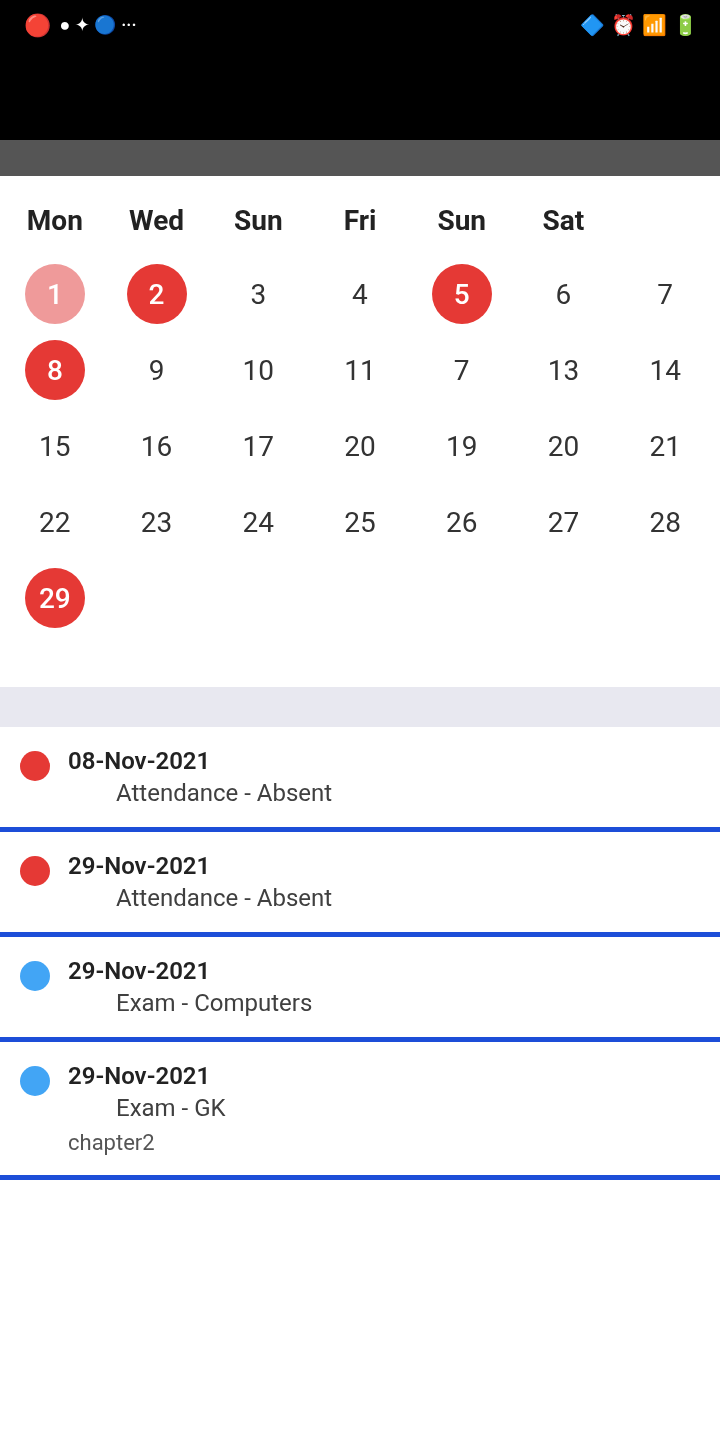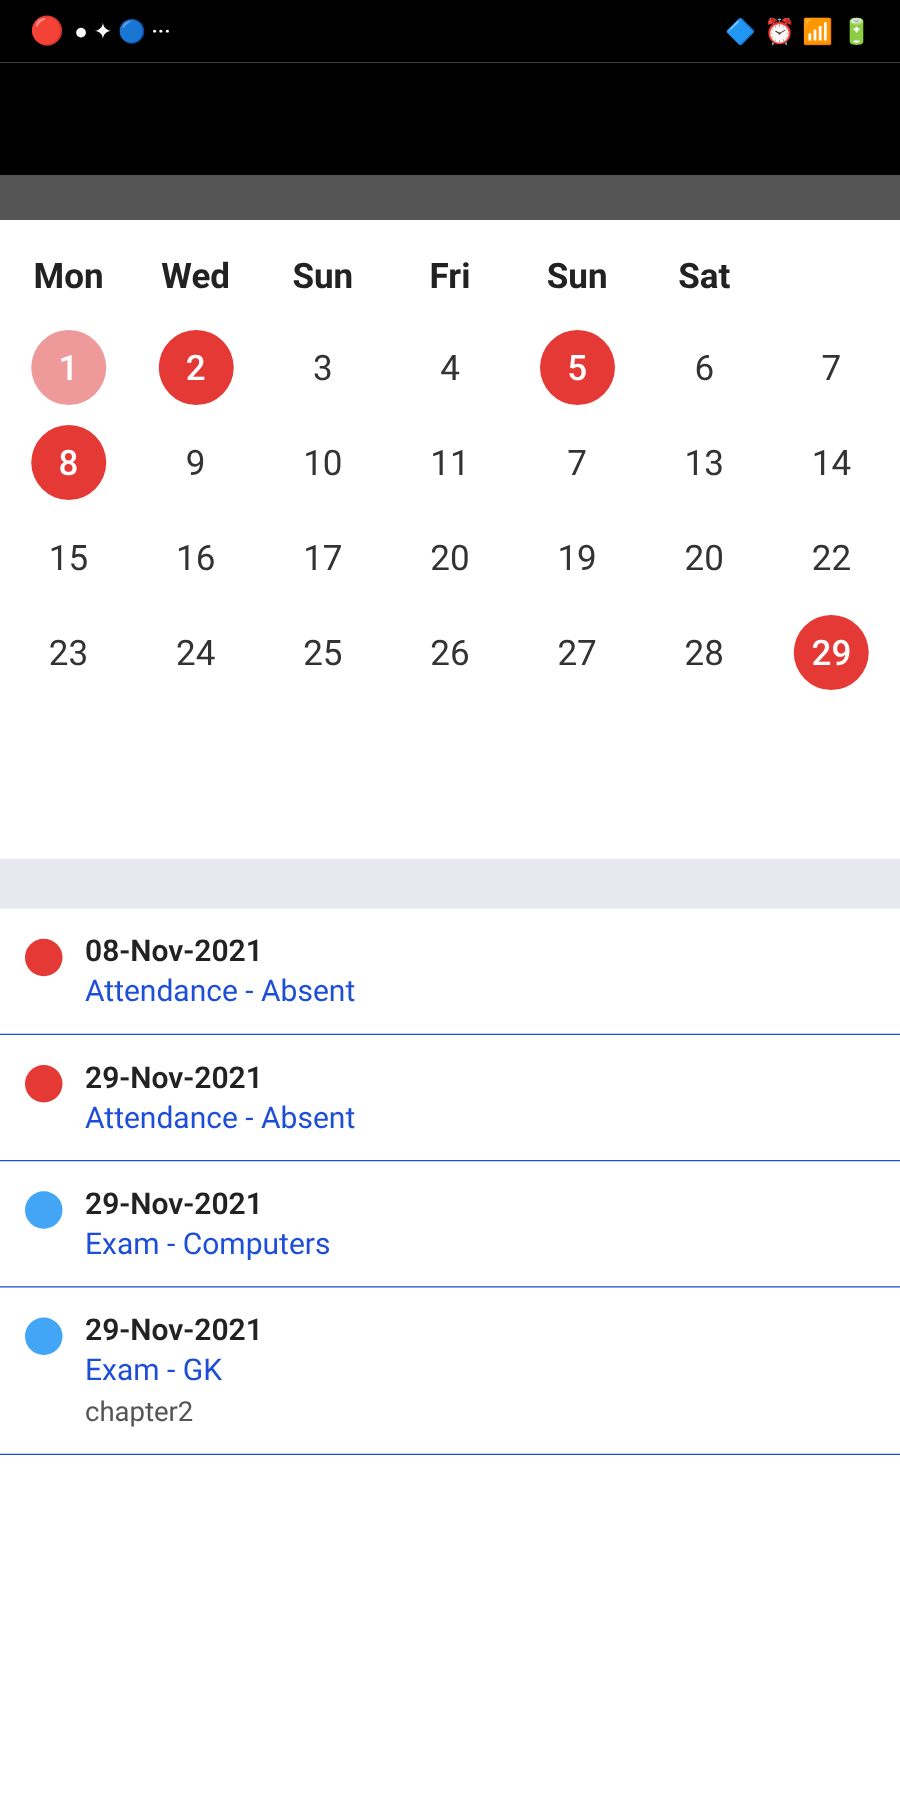--- a/index.html
+++ b/index.html
@@ -126,21 +126,21 @@
       padding: 20px 0;
       font-size: 26px;
       font-weight: 500;
       margin-top: 30px;
     }
 
     .event-item {
       display: flex;
       align-items: flex-start;
       padding: 20px 20px;
-      border-bottom: 1px solid #1d4ed8;
+      border-bottom: 5px solid #1d4ed8;
       gap: 18px;
     }
 
     .event-dot {
       width: 30px;
       height: 30px;
       border-radius: 50%;
       flex-shrink: 0;
       margin-top: 4px;
     }
@@ -154,22 +154,23 @@
     }
 
     .event-date {
       font-size: 24px;
       font-weight: 600;
       color: #222;
     }
 
     .event-title {
       font-size: 24px;
-      color: #1d4ed8;
+      color: #404040;
       font-weight: 400;
+      margin-left: 48px;
     }
 
     .event-subtitle {
       font-size: 22px;
       color: #555;
       margin-top: 4px;
     }
   </style>
 </head>
 <body>
@@ -263,20 +264,23 @@
       <div class="cal-cell">
         <div class="cal-day">20</div>
       </div>
       <div class="cal-cell">
         <div class="cal-day">19</div>
       </div>
       <div class="cal-cell">
         <div class="cal-day">20</div>
       </div>
       <div class="cal-cell">
+        <div class="cal-day">21</div>
+      </div>
+      <div class="cal-cell">
         <div class="cal-day">22</div>
       </div>
       <div class="cal-cell">
         <div class="cal-day">23</div>
       </div>
       <div class="cal-cell">
         <div class="cal-day">24</div>
       </div>
       <div class="cal-cell">
         <div class="cal-day">25</div>

